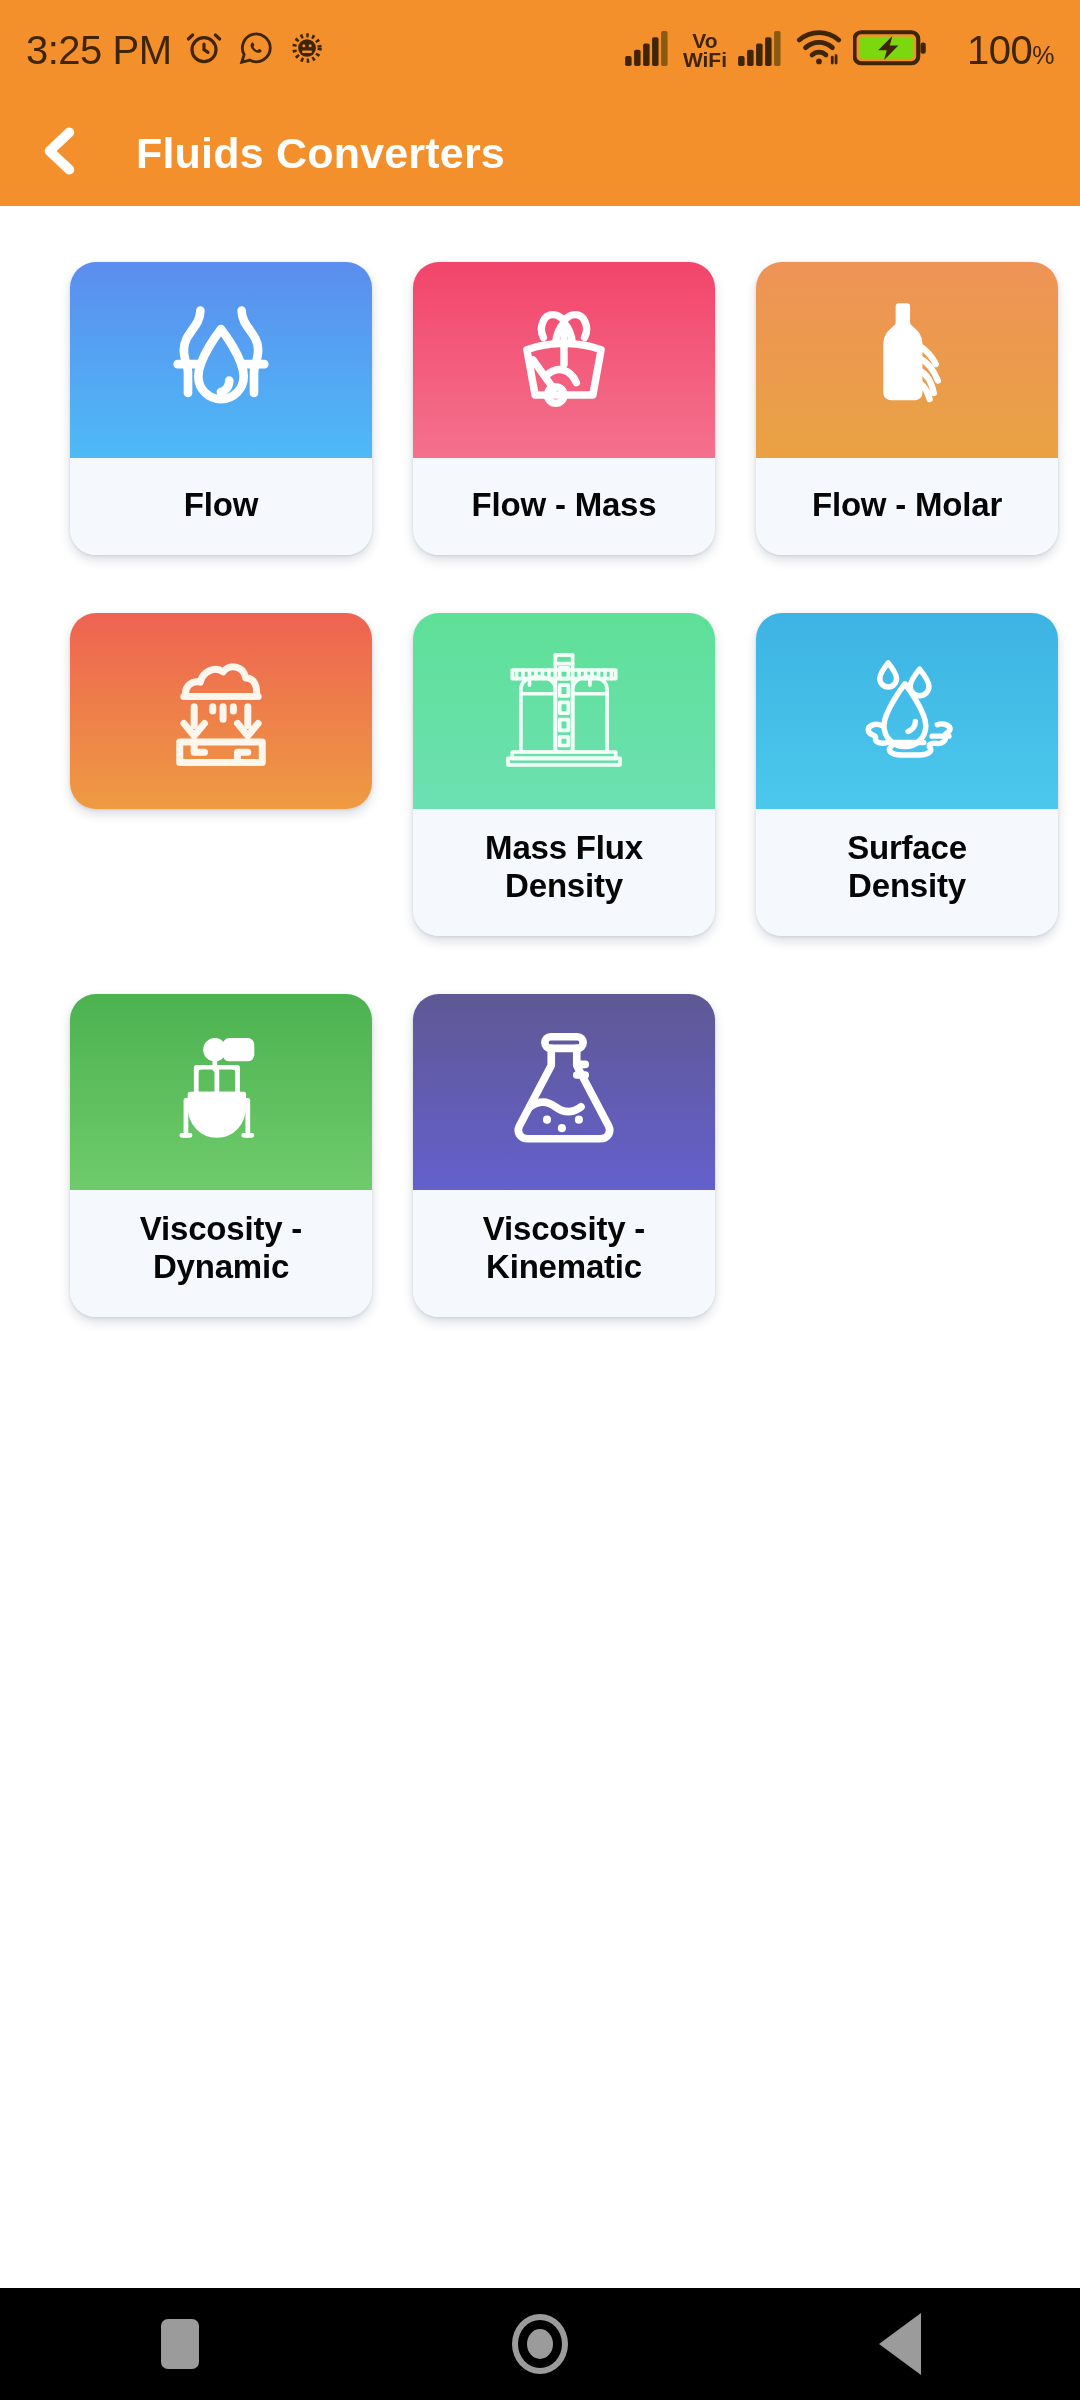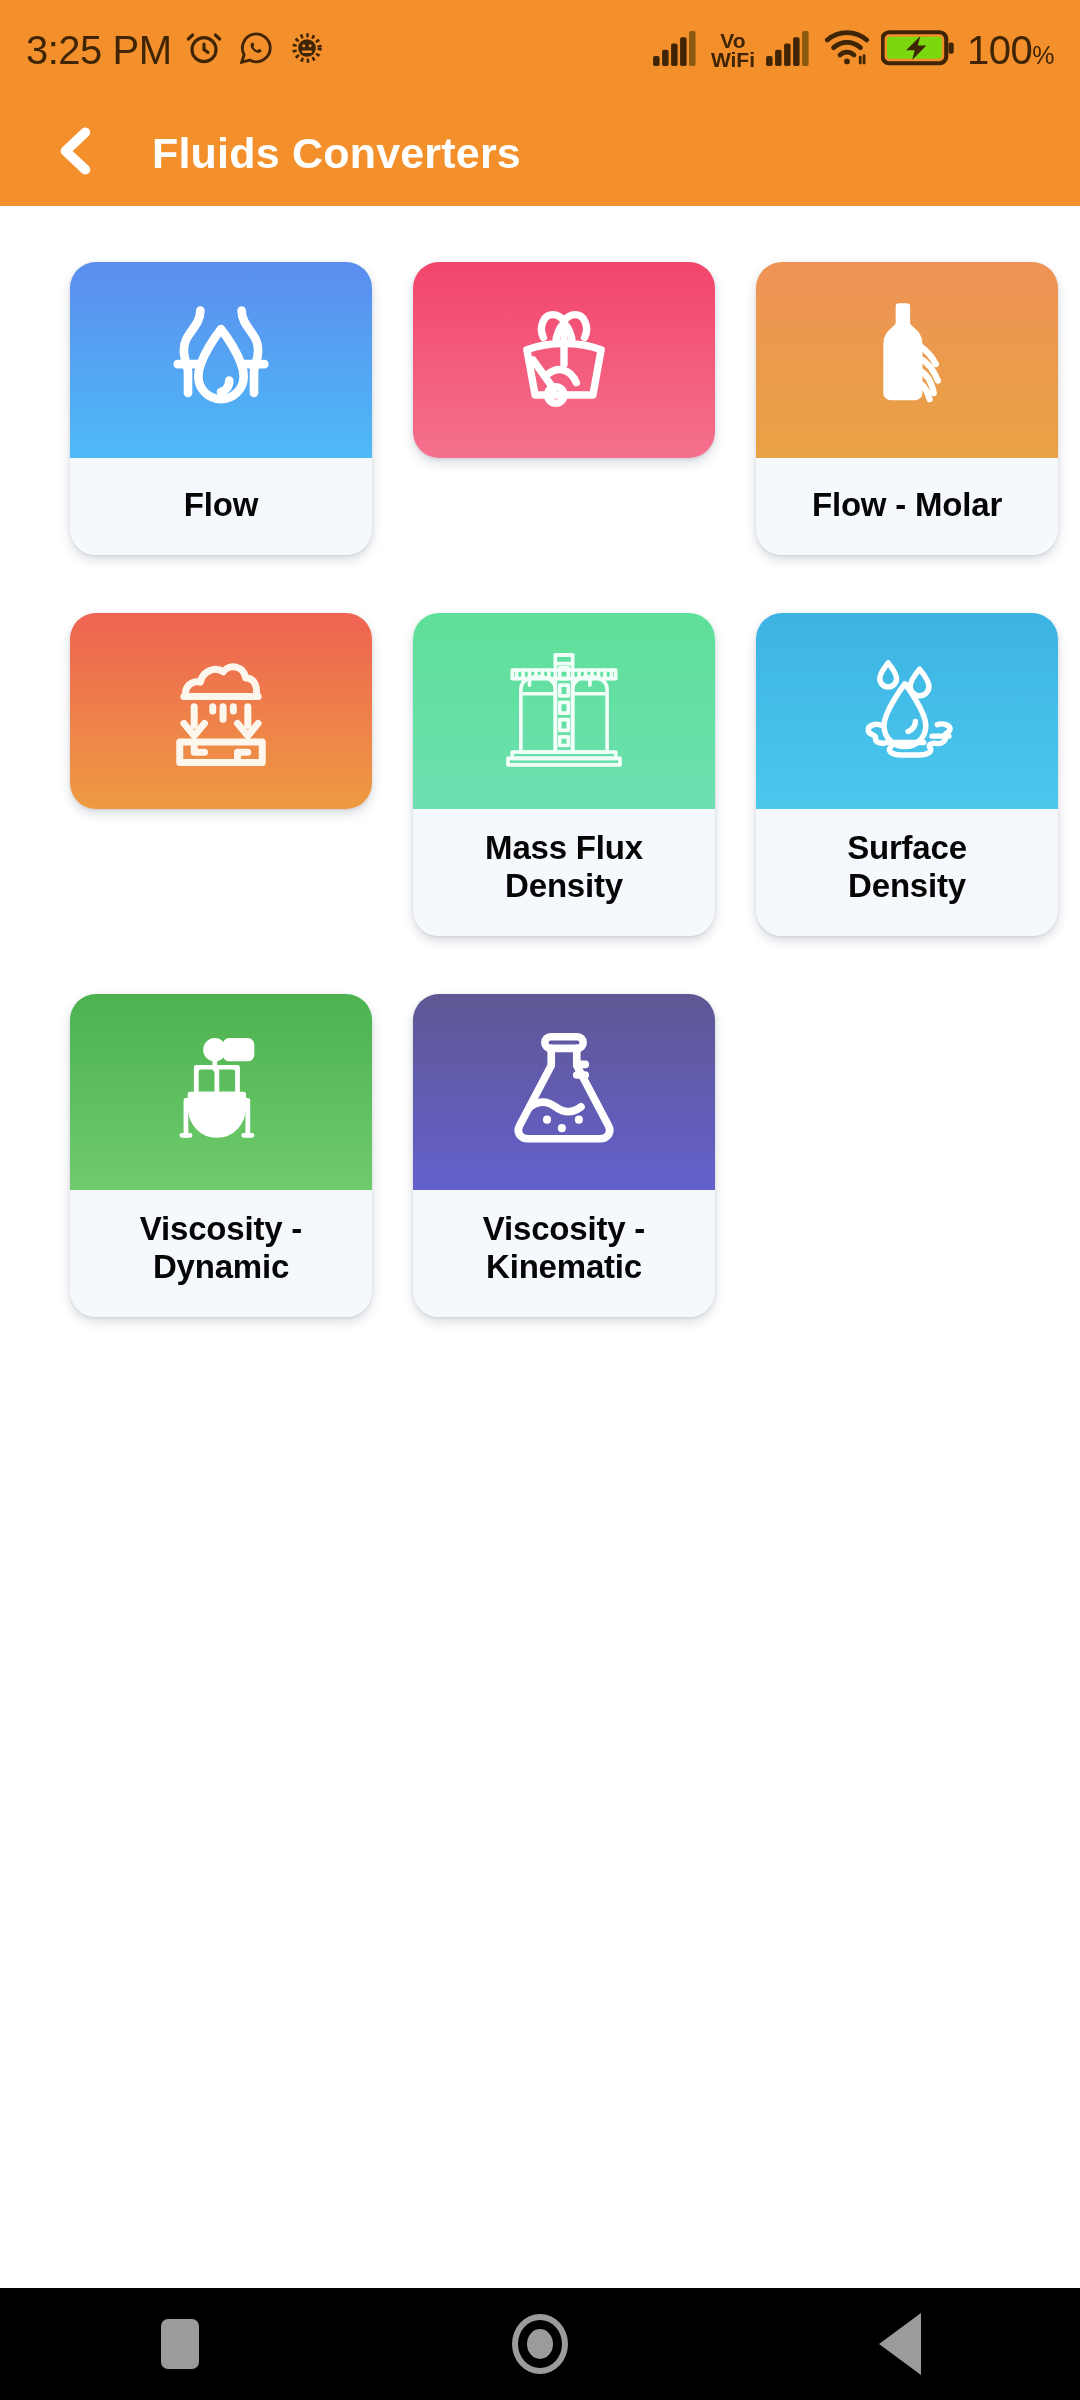--- a/index.html
+++ b/index.html
@@ -14,29 +14,29 @@
   
   .statusbar{
     position:absolute; top:0; left:0; width:1080px; height:100px;
     background:#F4902B; display:flex; align-items:center;
     padding:0 26px; color:#4a2a06;
   }
   .sb-left{ display:flex; align-items:center; gap:13px; }
   .sb-time{ font-size:40px; font-weight:500; letter-spacing:-0.5px; color:#3f2505; }
   .sb-right{ margin-left:auto; display:flex; align-items:center; gap:11px; }
   .ic{ display:block; }
-  .sb-pct{ font-size:40px; font-weight:500; color:#3f2505; letter-spacing:-0.5px; }
+  .sb-pct{ font-size:40px; font-weight:500; color:#3f2505; letter-spacing:-0.5px;margin-left:28px; }
   .sb-pct .sm{ font-size:25px; }
   .vowifi{ display:flex; flex-direction:column; align-items:center;
            line-height:0.92; font-size:21px; font-weight:700; color:#3f2505; }
 
   
   .appbar{
     position:absolute; top:100px; left:0; width:1080px; height:106px;
-    background:#F4902B; display:flex; align-items:center; padding-left:40px;
+    background:#F4902B; display:flex; align-items:center; padding-left:24px;
   }
   .back-btn{ width:72px; height:72px; display:flex; align-items:center; justify-content:center; }
   .appbar-title{
     margin-left:40px; color:#ffffff; font-size:43px; font-weight:600; letter-spacing:0.2px;
   }
 
   
   .content{
     position:absolute; top:206px; left:0; width:1080px; height:2082px;
     background:#ffffff; padding:56px 34px 0 34px;margin-left:36px;
@@ -201,20 +201,21 @@
               <path d="M32 13c-3-4-8-4-10 0-1.5 3-1 6 0 8"></path>
               <path d="M32 13c3-4 8-4 10 0 1.5 3 1 6 0 8"></path>
               <path d="M32 14c-2 2-4 6-4 10M32 14c2 2 4 6 4 10"></path>
               <path d="M14 27c11-4 25-4 36 0l-4 22H18L14 27z"></path>
               <path d="M24 39c5-4 11-3 14 4"></path>
               <path d="M27 46L17 32"></path>
               <circle cx="28" cy="49" r="4"></circle>
             </svg>
           </span>
         </div>
+        <div class="card-label">Flow - Mass</div>
       </div>
 
       <div class="card">
         <div class="card-icon" style="background:linear-gradient(180deg,#EE9356 0%,#E9A243 100%)">
           <span>
             <svg width="132" height="132" viewBox="0 0 64 64" fill="none" stroke="#ffffff" stroke-width="3" stroke-linecap="round" stroke-linejoin="round">
               <path d="M28 6h4v8c0 3 6 4 6 10v24a2 2 0 0 1-2 2H24a2 2 0 0 1-2-2V24c0-6 6-7 6-10V6z" fill="#ffffff" stroke="#ffffff"></path>
               <path d="M38 25c3 2 6 5 8 9M38 31c4 2 7 6 9 11M38 37c4 2 6 6 7 11M38 43c3 2 4 5 5 8"></path>
             </svg>
           </span>

